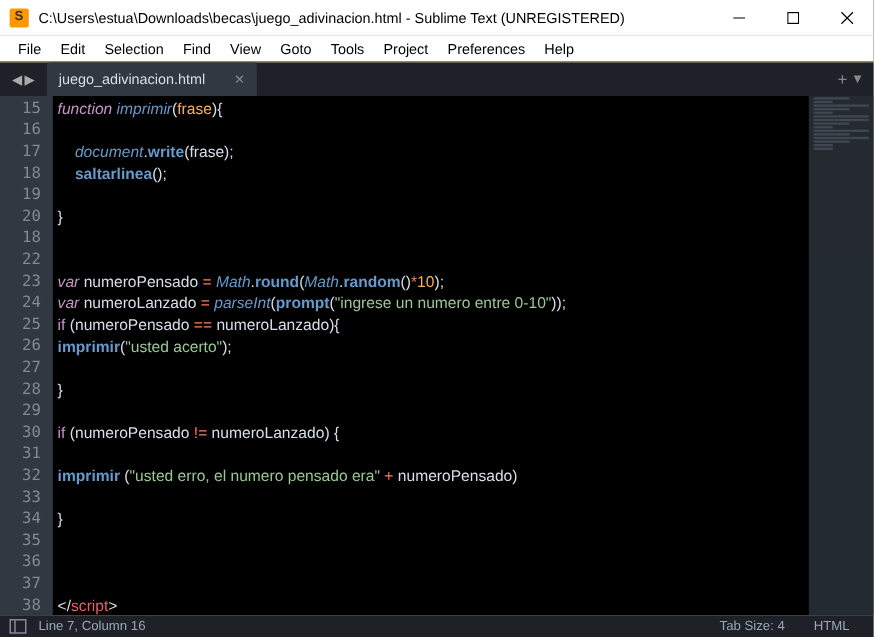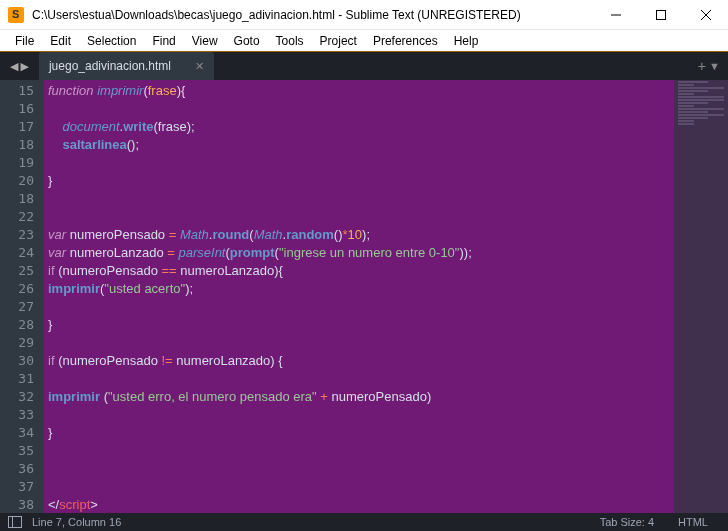--- a/index.html
+++ b/index.html
@@ -17,21 +17,21 @@
 .menuitem { font-size: 12px; padding: 2px 7px; cursor: pointer; color: #000; }
 
 .tabbar { height: 28px; background: #1e2127; display: flex; align-items: center; padding-left: 4px; position: relative; }
 .navarrows { display: flex; gap: 2px; padding: 0 6px; }
 .navarrow { color: #aaa; font-size: 11px; cursor: pointer; }
 .tab { height: 28px; background: #303841; color: #d8dee9; font-size: 12px; display: flex; align-items: center; padding: 0 10px; border-radius: 3px 3px 0 0; margin-left: 4px; cursor: pointer; }
 .tab .tabclose { margin-left: 24px; color: #888; font-size: 11px; cursor: pointer; }
 .tabplus { position: absolute; right: 22px; color: #888; font-size: 14px; cursor: pointer; }
 .tabmenu { position: absolute; right: 8px; color: #888; font-size: 11px; cursor: pointer; }
 
-.editor { flex: 1; background: #701a75; display: flex; position: relative; overflow: hidden; }
+.editor { flex: 1; background: #000000; display: flex; position: relative; overflow: hidden; }
 .gutter { width: 44px; background: #303841; text-align: right; padding-right: 10px; padding-top: 2px; }
 .lineno { color: #828a95; font-family: Consolas, monospace; font-size: 13px; line-height: 18px; }
 .code { flex: 1; padding-top: 2px; padding-left: 4px; font-family: Consolas, monospace; font-size: 13px; line-height: 18px; white-space: pre; color: #d8dee9; }
 
 .minimap { position: absolute; right: 0; top: 0; width: 54px; height: 100%; background: #303841; opacity: 0.75; overflow: hidden; }
 .minimap .mmline { height: 2px; margin: 1px 4px; background: #555e6b; }
 .minimap .mmshort { width: 30%; }
 .minimap .mmmed { width: 55%; }
 .minimap .mmlong { width: 85%; }
 

